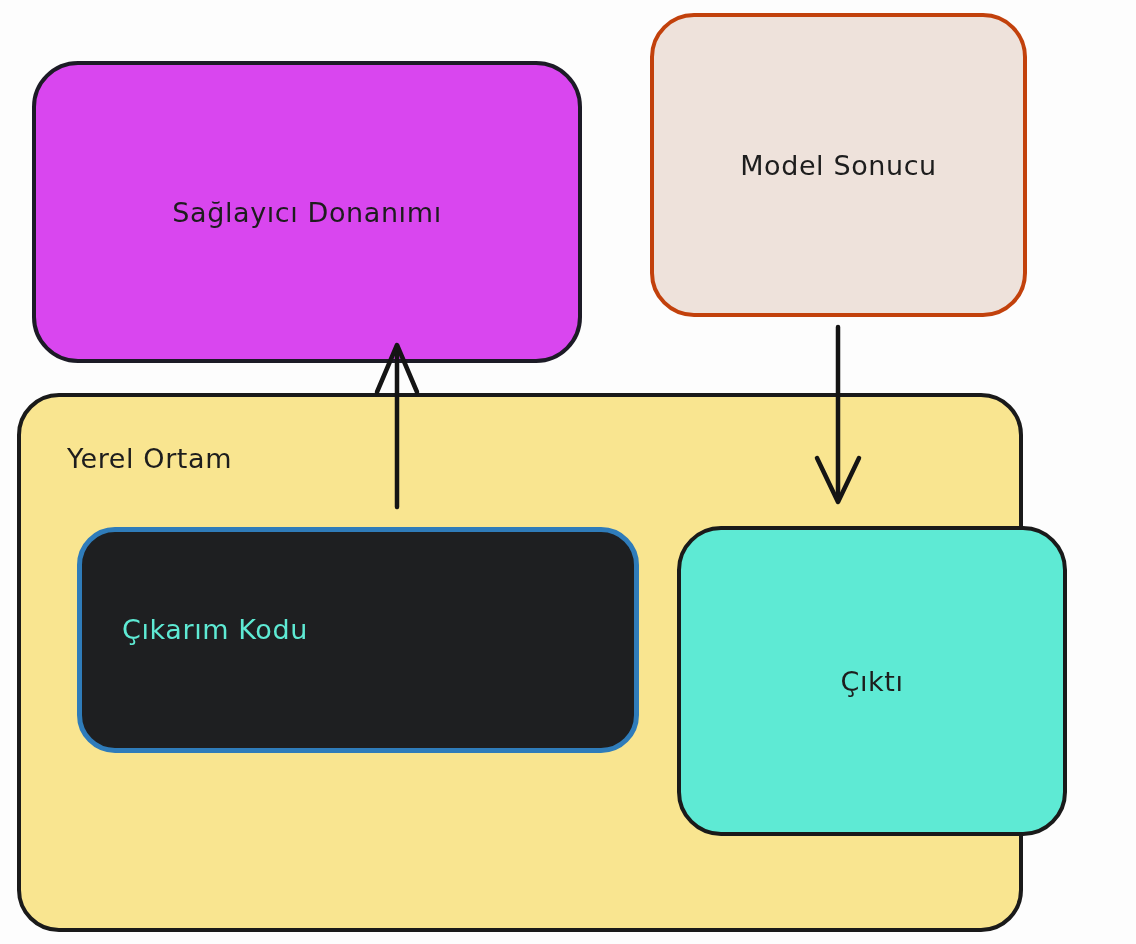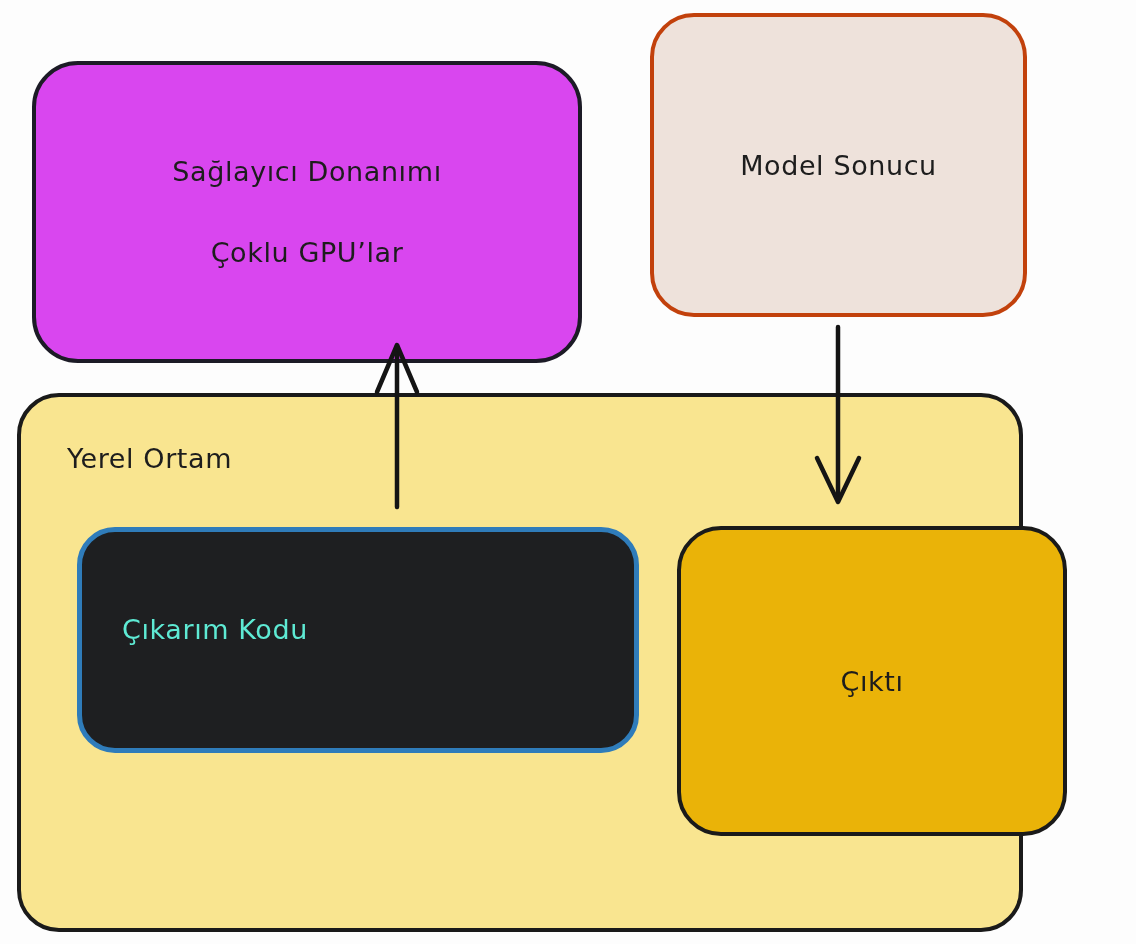--- a/index.html
+++ b/index.html
@@ -87,21 +87,21 @@
     color: #5eead4;
     font-size: 27px;
     letter-spacing: 0.6px;
     font-weight: 500;
   }
   
   .output-box {
     position: absolute;
     left: 656px; top: 129px;
     width: 382px; height: 302px;
-    background: #eab308;
+    background: #5eead4;
     border: 4px solid #1a1a1a;
     border-radius: 44px;
     display: flex;
     align-items: center;
     justify-content: center;
   }
   .output-box .line {
     font-size: 27px;
     letter-spacing: 0.6px;
     font-weight: 500;
@@ -114,21 +114,20 @@
     pointer-events: none;
   }
 </style>
 </head>
 <body>
 
 <div class="canvas">
 
   <div class="box provider-box">
     <div class="line">Sağlayıcı Donanımı</div>
-    <div class="line">Çoklu GPU’lar</div>
   </div>
 
   <div class="box model-result-box">
     <div class="line">Model Sonucu</div>
   </div>
 
   <div class="box local-env-box">
     <div class="local-env-label">Yerel Ortam</div>
 
     <div class="inference-box">

